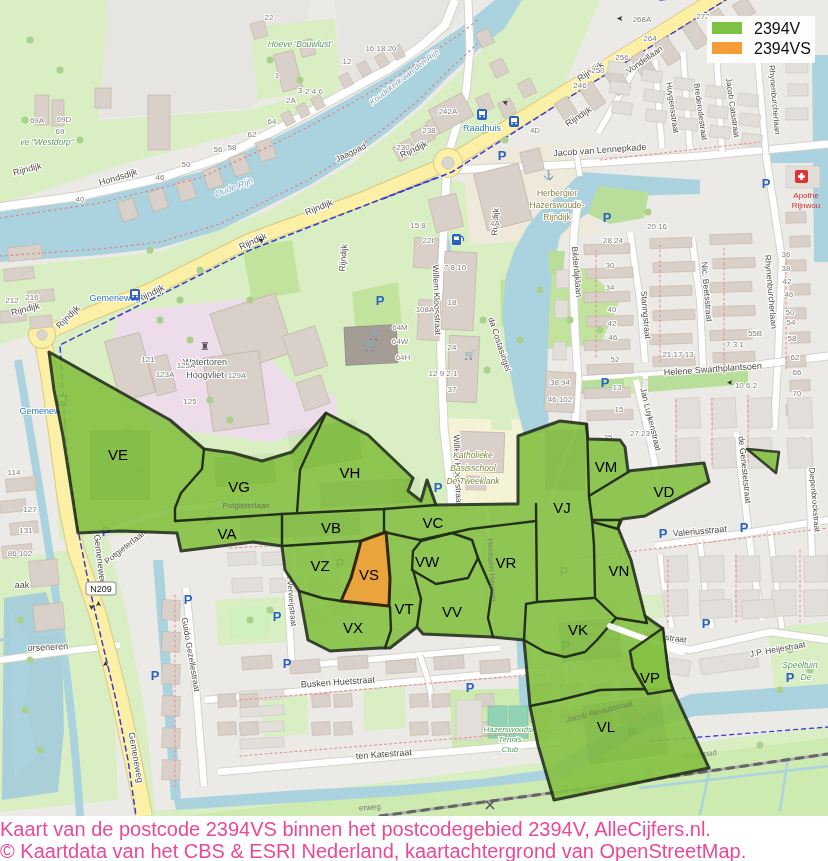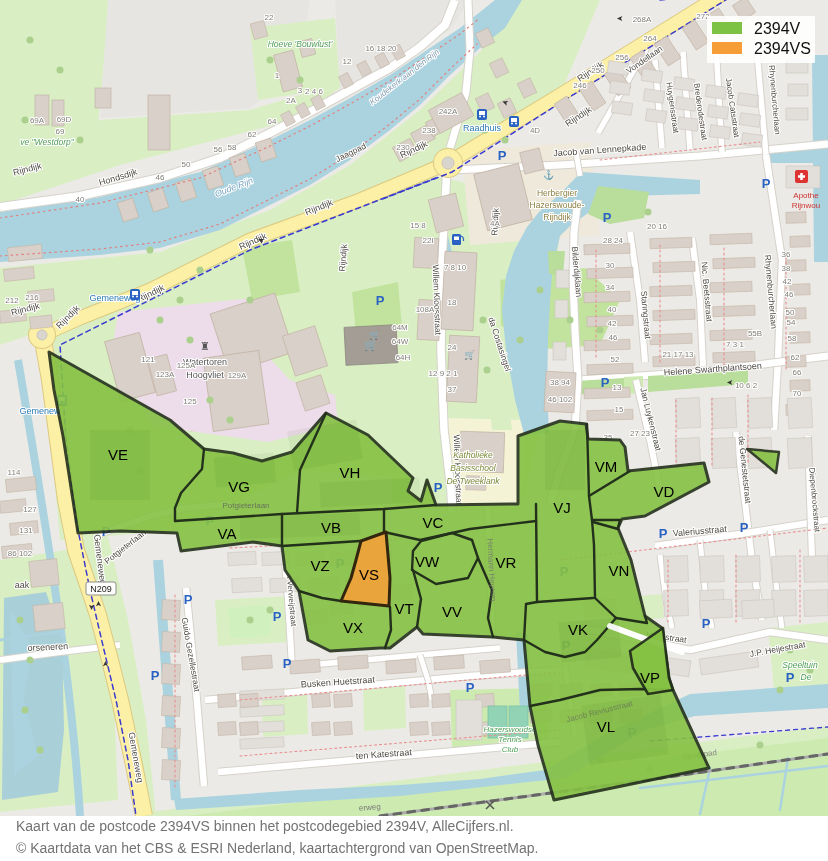--- a/index.html
+++ b/index.html
@@ -1,14 +1,14 @@
 <!DOCTYPE html>
 <html><head><meta charset="utf-8"><style>
 html,body{margin:0;padding:0;background:#fff;width:828px;height:861px;overflow:hidden}
-.cap{position:absolute;left:16px;font-family:"Liberation Sans",sans-serif;font-size:14px;color:#737373;white-space:nowrap}
+.cap{position:absolute;left:0;font-family:"Liberation Sans",sans-serif;font-size:20px;color:#ec4899;white-space:nowrap}
 </style></head><body>
 <svg width="828" height="816" viewBox="0 0 828 816">
 <rect width="828" height="816" fill="#eceae6"></rect>
 <polygon points="0.0,0.0 110.0,0.0 98.0,125.0 60.0,160.0 0.0,178.0" fill="#d9efc3"></polygon>
 <polygon points="108.0,0.0 310.0,0.0 300.0,70.0 250.0,108.0 100.0,118.0" fill="#e7e5e2"></polygon>
 <polygon points="0.0,170.0 100.0,120.0 250.0,110.0 350.0,80.0 300.0,118.0 120.0,165.0 0.0,205.0" fill="#d9efc3"></polygon>
 <polygon points="250.0,28.0 335.0,18.0 340.0,88.0 258.0,100.0" fill="#d9efc3"></polygon>
 <polygon points="0.0,268.0 160.0,252.0 270.0,210.0 350.0,165.0 420.0,110.0 480.0,52.0 520.0,0.0 600.0,0.0 560.0,95.0 448.0,163.0 250.0,240.0 80.0,318.0 0.0,345.0" fill="#d9efc3"></polygon>
 <polygon points="42.0,335.0 130.0,280.0 240.0,250.0 430.0,175.0 520.0,195.0 560.0,230.0 540.0,430.0 470.0,480.0 300.0,470.0 180.0,530.0 60.0,540.0" fill="#d9efc3"></polygon>
 <polygon points="400.0,380.0 520.0,400.0 540.0,430.0 520.0,510.0 390.0,508.0 398.0,430.0" fill="#d9efc3"></polygon>

